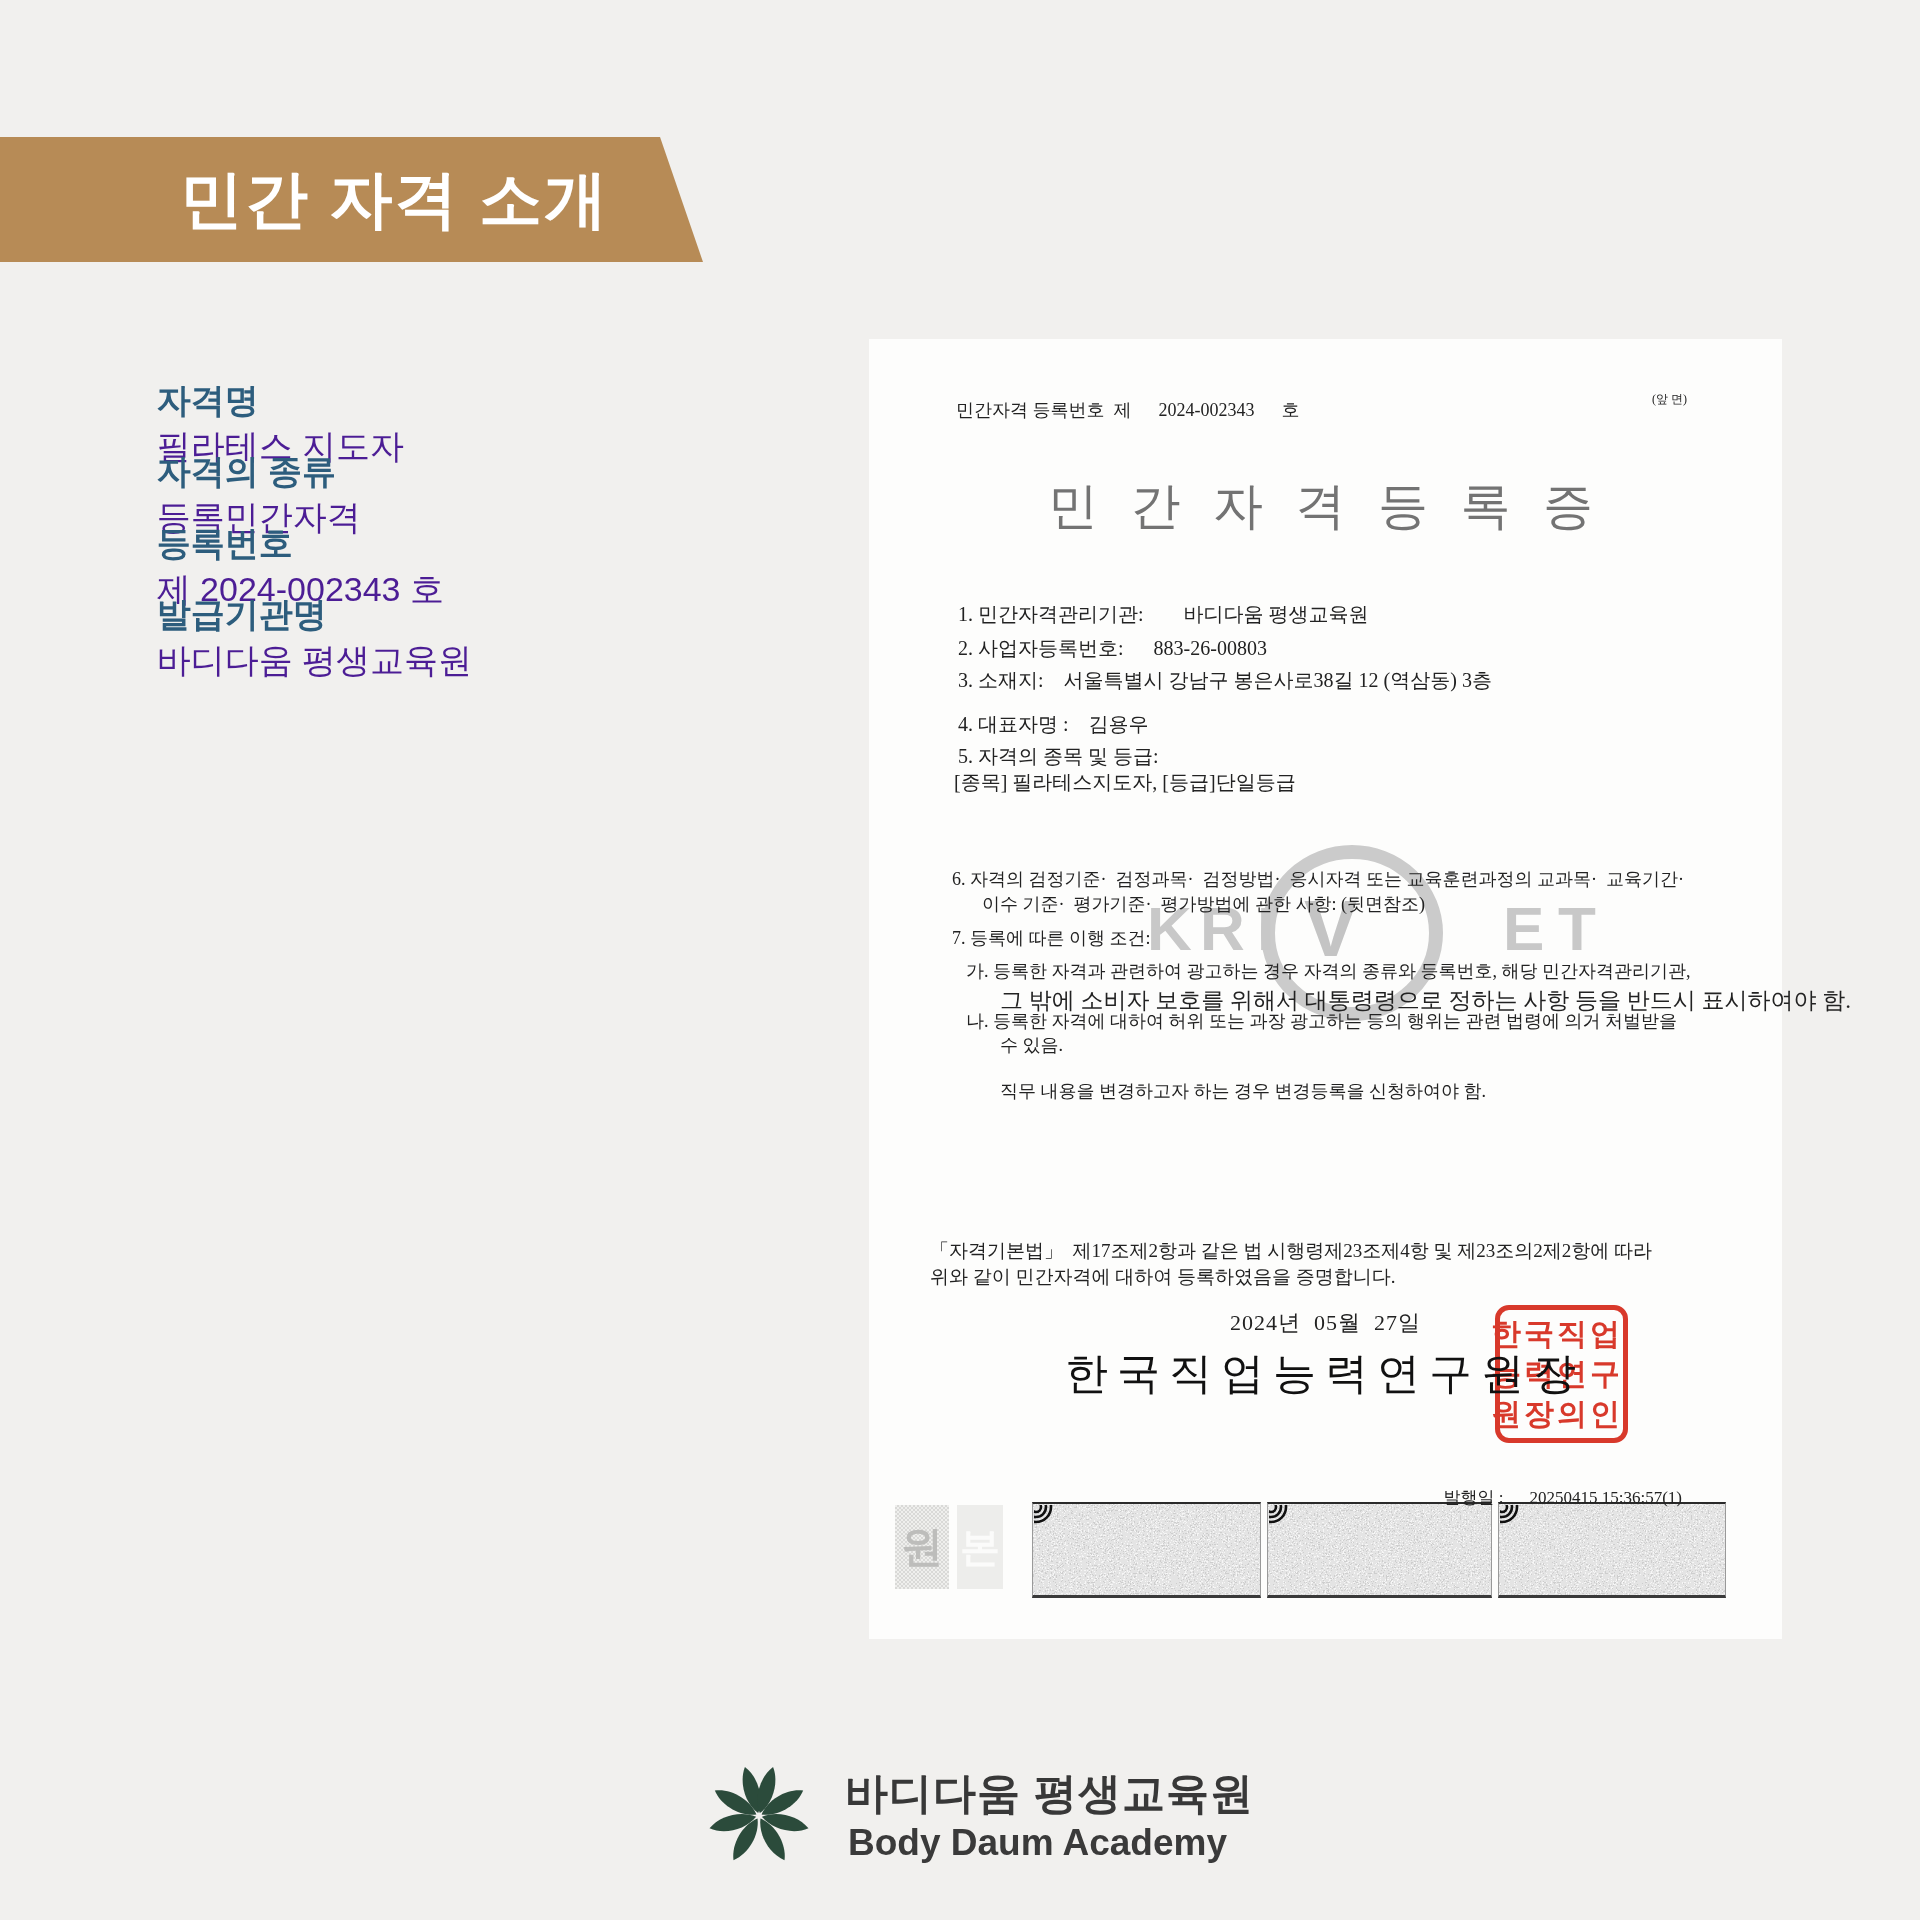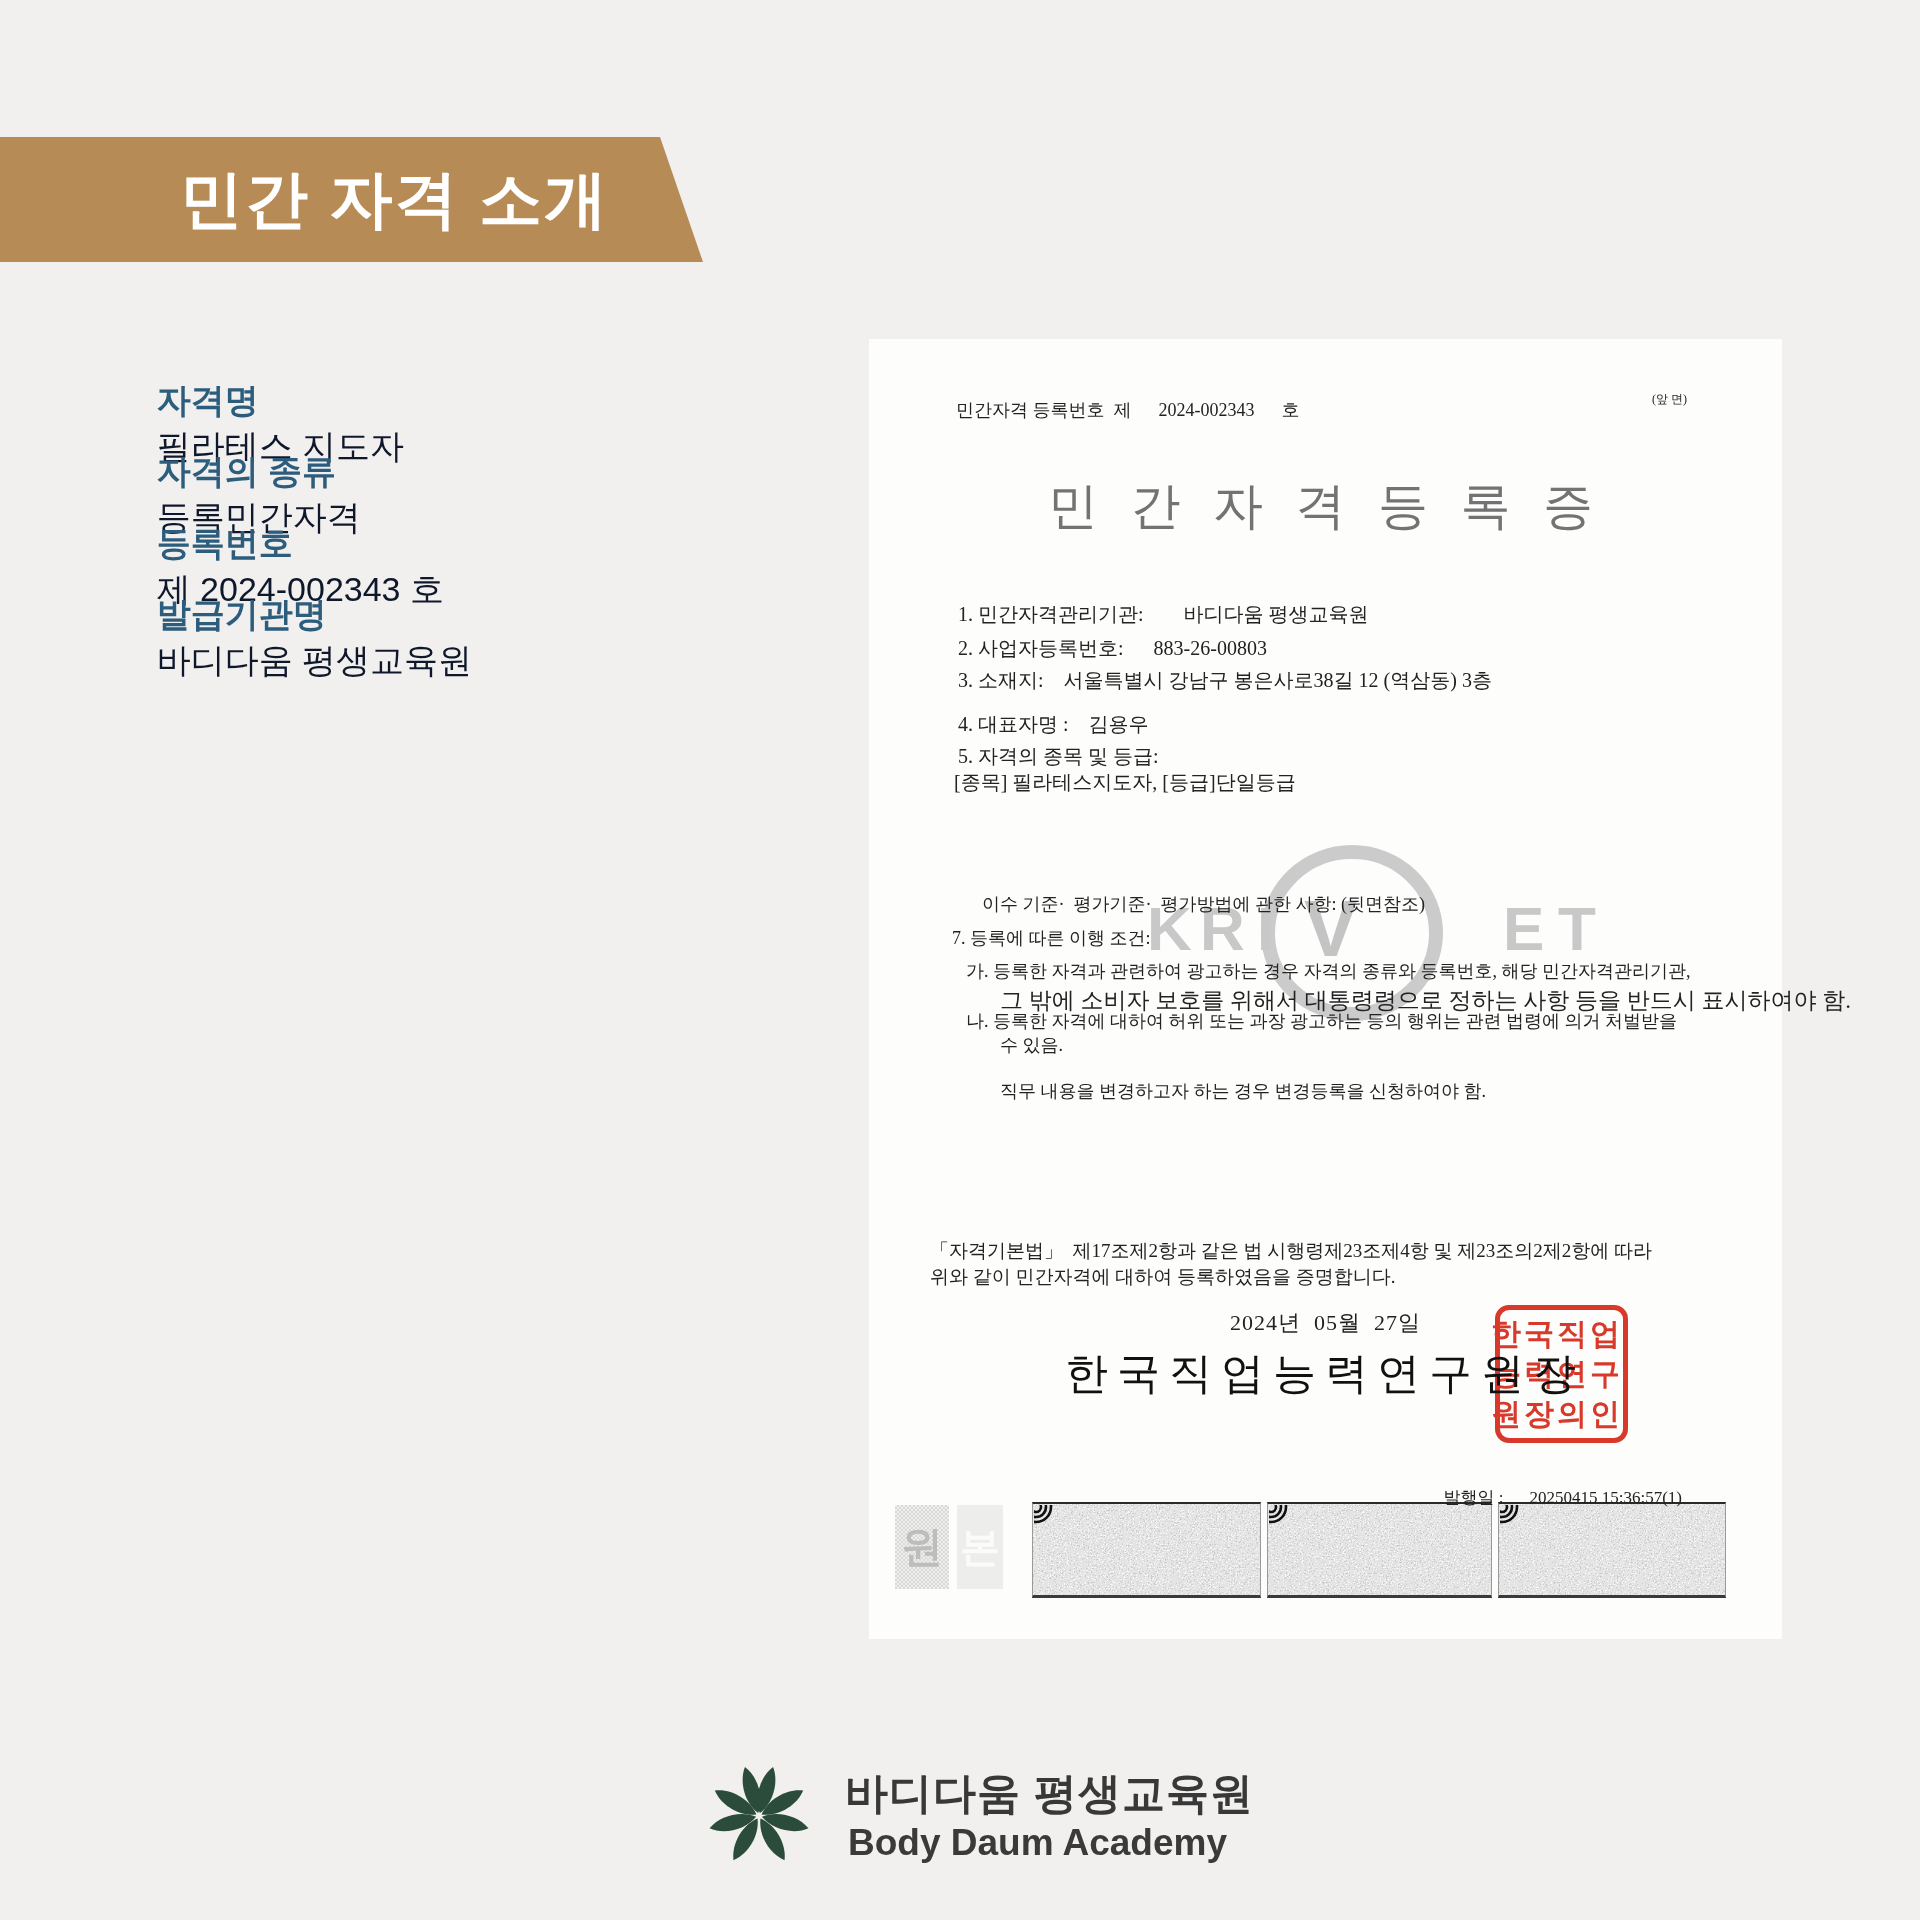--- a/index.html
+++ b/index.html
@@ -10,21 +10,21 @@
   
   .banner{position:absolute;left:0;top:137px;width:712px;height:125px;background:#b78b56;
           clip-path:polygon(0 0,660px 0,703px 100%,0 100%);}
   .banner-title{position:absolute;left:180px;top:0;height:125px;line-height:125px;
           color:#ffffff;font-size:63px;font-weight:bold;letter-spacing:2px;white-space:pre;}
 
   
   .info{position:absolute;left:130px;top:352px;}
   .info-row{position:absolute;left:0;white-space:pre;}
   .info-label{display:inline-block;width:180px;font-size:34px;font-weight:bold;color:#2d5d7d;}
-  .info-value{display:inline-block;font-size:34px;font-weight:500;color:#0f172a;text-align:right;}
+  .info-value{display:inline-block;font-size:34px;font-weight:500;color:#4c1d95;text-align:right;}
 
   
   .paper{position:absolute;left:869px;top:339px;width:913px;height:1300px;background:#fdfdfc;
          font-family:"Liberation Serif","DejaVu Serif",serif;color:#222;}
   .cline{position:absolute;white-space:pre;z-index:2;}
   .cert-title{position:absolute;left:0;top:134px;width:100%;text-align:center;font-size:50px;
          letter-spacing:10px;color:#737373;z-index:2;white-space:pre;}
   .cert-date{position:absolute;left:0;top:969px;width:100%;text-align:center;font-size:22px;
          letter-spacing:1px;z-index:2;white-space:pre;}
   .cert-issuer{position:absolute;left:196px;top:1006px;font-size:43px;letter-spacing:9px;
@@ -108,20 +108,21 @@
     <div class="cline" style="right:95px;top:52px;font-size:12px;">(앞 면)</div>
 
     <div class="cert-title">민 간 자 격 등 록 증</div>
 
     <div class="cline" style="left:89px;top:262px;font-size:20px;">1. 민간자격관리기관:        바디다움 평생교육원</div>
     <div class="cline" style="left:89px;top:296px;font-size:20px;">2. 사업자등록번호:      883-26-00803</div>
     <div class="cline" style="left:89px;top:328px;font-size:20px;">3. 소재지:    서울특별시 강남구 봉은사로38길 12 (역삼동) 3층</div>
     <div class="cline" style="left:89px;top:372px;font-size:20px;">4. 대표자명 :    김용우</div>
     <div class="cline" style="left:89px;top:404px;font-size:20px;">5. 자격의 종목 및 등급:</div>
     <div class="cline" style="left:85px;top:430px;font-size:20px;">[종목] 필라테스지도자, [등급]단일등급</div>
+    <div class="cline" style="left:83px;top:528px;font-size:18px;">6. 자격의 검정기준·  검정과목·  검정방법·  응시자격 또는 교육훈련과정의 교과목·  교육기간·</div>
     <div class="cline" style="left:113px;top:553px;font-size:18px;">이수 기준·  평가기준·  평가방법에 관한 사항: (뒷면참조)</div>
     <div class="cline" style="left:83px;top:587px;font-size:18px;">7. 등록에 따른 이행 조건:</div>
     <div class="cline" style="left:97px;top:620px;font-size:18px;">가. 등록한 자격과 관련하여 광고하는 경우 자격의 종류와 등록번호, 해당 민간자격관리기관,</div>
     <div class="cline" style="left:131px;top:646px;font-size:23px;">그 밖에 소비자 보호를 위해서 대통령령으로 정하는 사항 등을 반드시 표시하여야 함.</div>
     <div class="cline" style="left:97px;top:670px;font-size:18px;">나. 등록한 자격에 대하여 허위 또는 과장 광고하는 등의 행위는 관련 법령에 의거 처벌받을</div>
     <div class="cline" style="left:131px;top:694px;font-size:18px;">수 있음.</div>
     <div class="cline" style="left:131px;top:740px;font-size:18px;">직무 내용을 변경하고자 하는 경우 변경등록을 신청하여야 함.</div>
 
     <div class="cline" style="left:61px;top:899px;font-size:19px;">「자격기본법」  제17조제2항과 같은 법 시행령제23조제4항 및 제23조의2제2항에 따라</div>
     <div class="cline" style="left:61px;top:925px;font-size:19px;">위와 같이 민간자격에 대하여 등록하였음을 증명합니다.</div>

